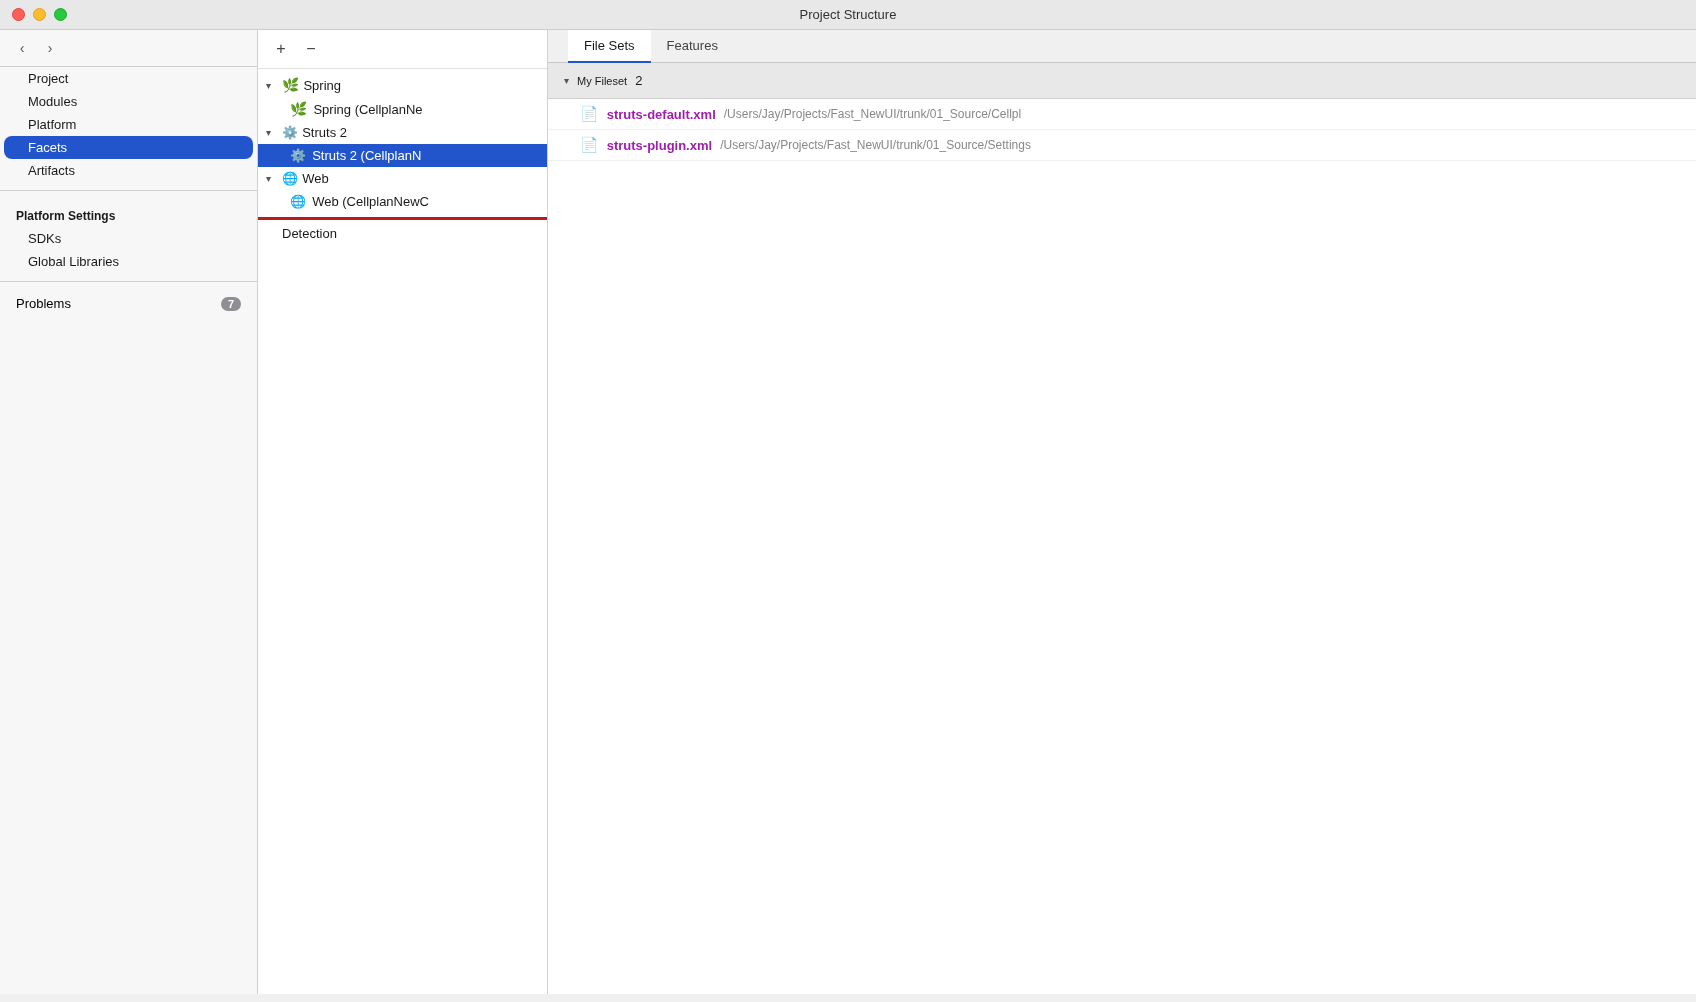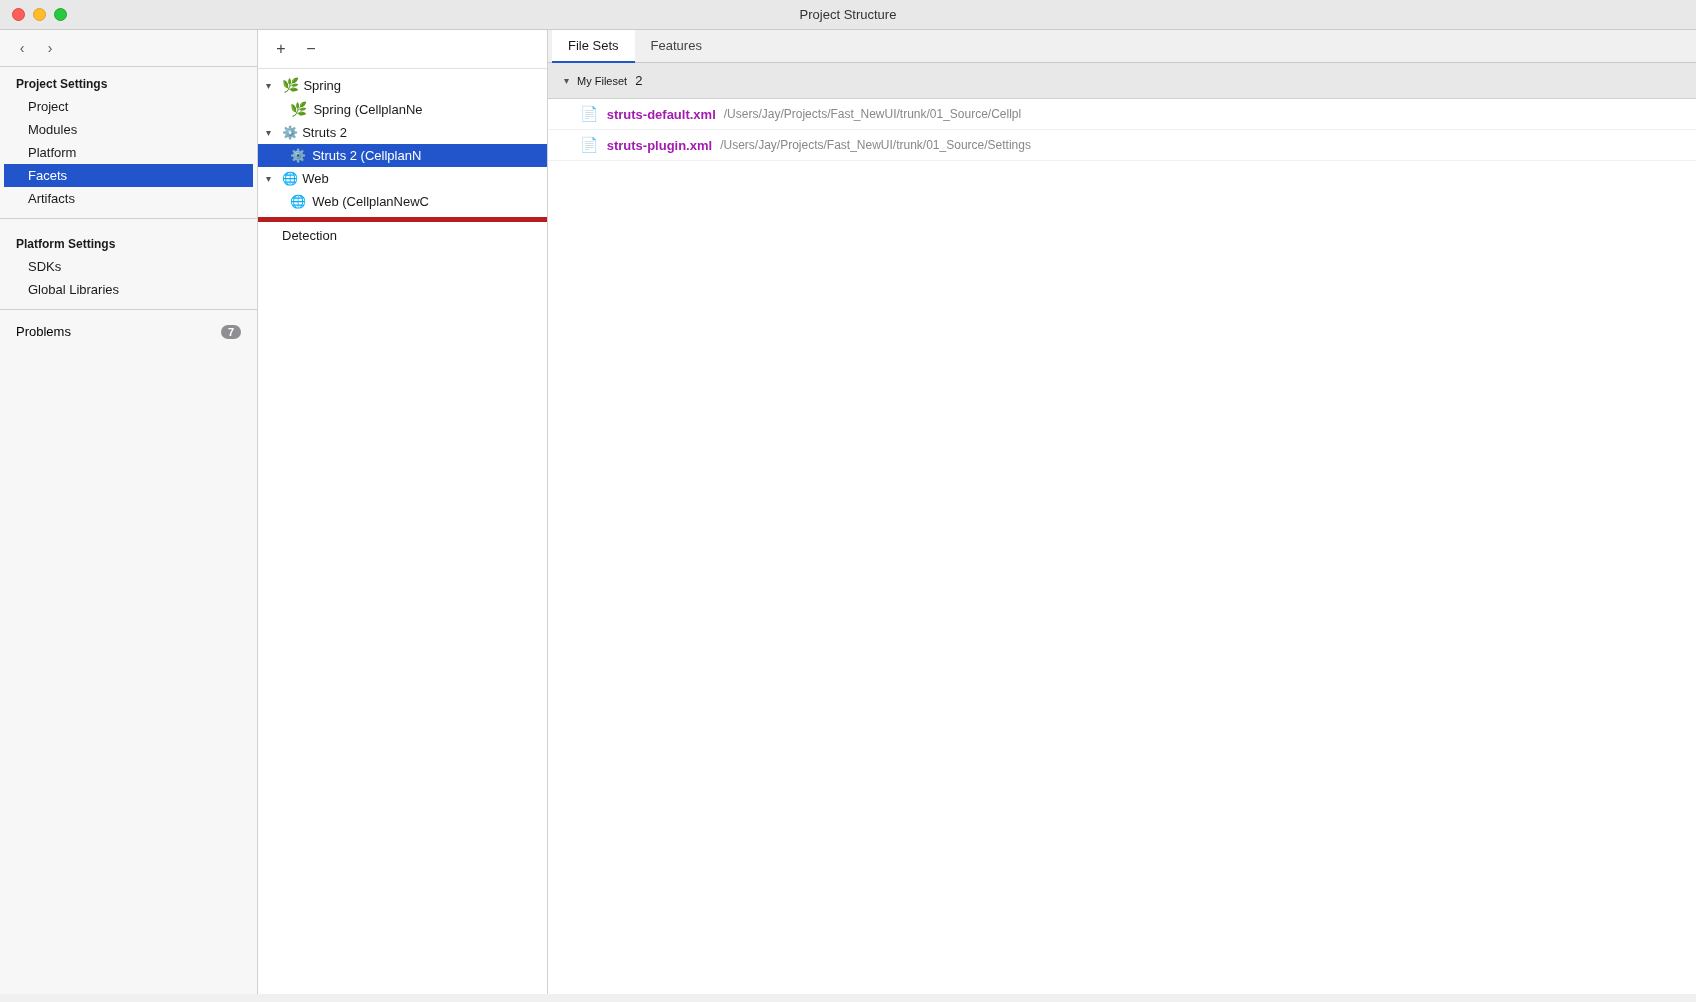--- a/index.html
+++ b/index.html
@@ -92,21 +92,21 @@
     .sidebar-item {
       padding: 4px 16px 4px 28px;
       color: #1a1a1a;
       font-size: 13px;
       cursor: pointer;
       border-radius: 0;
     }
     .sidebar-item.active {
       background: #2255cc;
       color: white;
-      border-radius: 0;
+      border-radius: 8px;
       margin: 0 4px;
       padding: 4px 24px 4px 24px;
     }
 
     .sidebar-divider {
       height: 1px;
       background: #d0d0d0;
       margin: 8px 0;
     }
 
@@ -189,37 +189,37 @@
     .tree-item.selected {
       background: #2255cc;
       color: white;
     }
 
     .detection-row {
       padding: 6px 8px 6px 24px;
       font-size: 13px;
       color: #1a1a1a;
       cursor: pointer;
-      border-top: 5px solid #b91c1c;
+      border-top: 3px solid #b91c1c;
       margin-top: 4px;
     }
 
     
     .right-panel {
       flex: 1;
       background: #ffffff;
       display: flex;
       flex-direction: column;
     }
 
     .tabs-bar {
       display: flex;
       border-bottom: 1px solid #c8c8c8;
       background: #f0f0f0;
-      padding: 0 4px;
+      padding: 0 20px;
     }
     .tab {
       padding: 8px 16px;
       font-size: 13px;
       color: #444;
       cursor: pointer;
       border-bottom: 2px solid transparent;
       margin-bottom: -1px;
     }
     .tab.active {
@@ -295,21 +295,20 @@
   <div class="sidebar">
     <div class="sidebar-nav">
       <div class="nav-arrow">
         <span>‹</span>
       </div>
       <div class="nav-arrow">
         <span>›</span>
       </div>
     </div>
 
-    <div class="sidebar-section-title">Project Settings</div>
 
     <div class="sidebar-item">
       <span>Project</span>
     </div>
     <div class="sidebar-item">
       <span>Modules</span>
     </div>
     <div class="sidebar-item">
       <span>Platform</span>
     </div>

